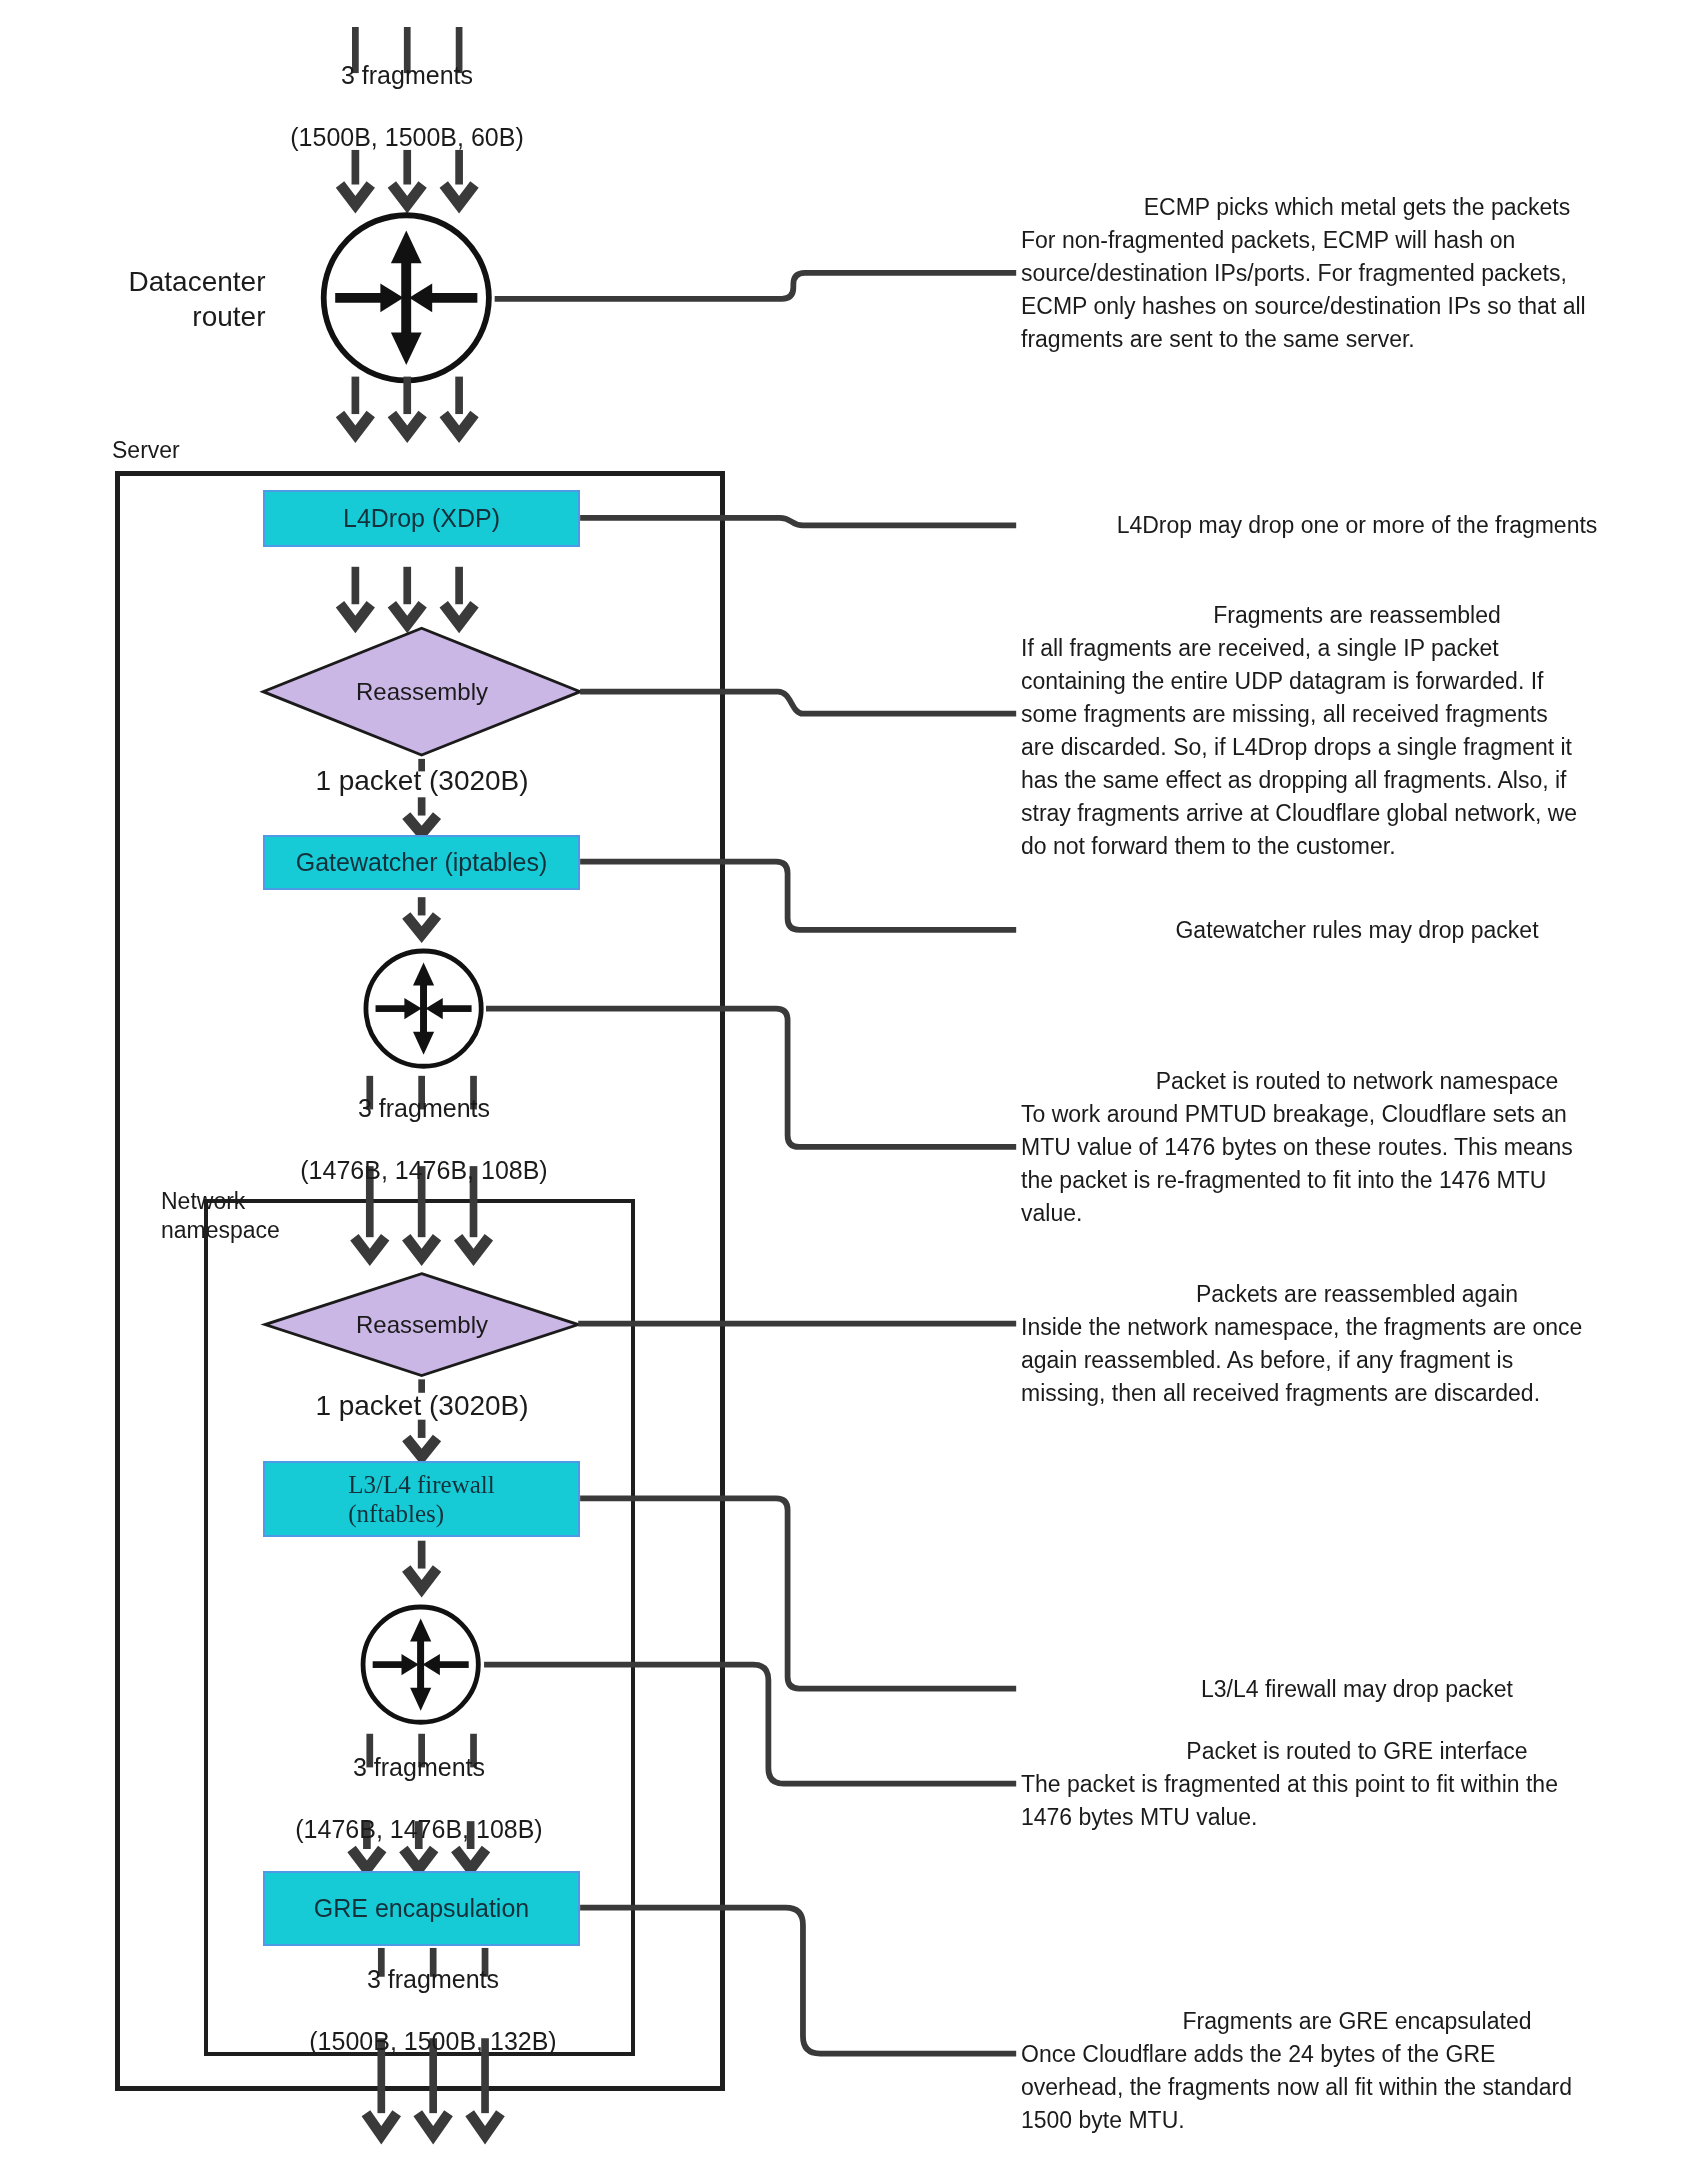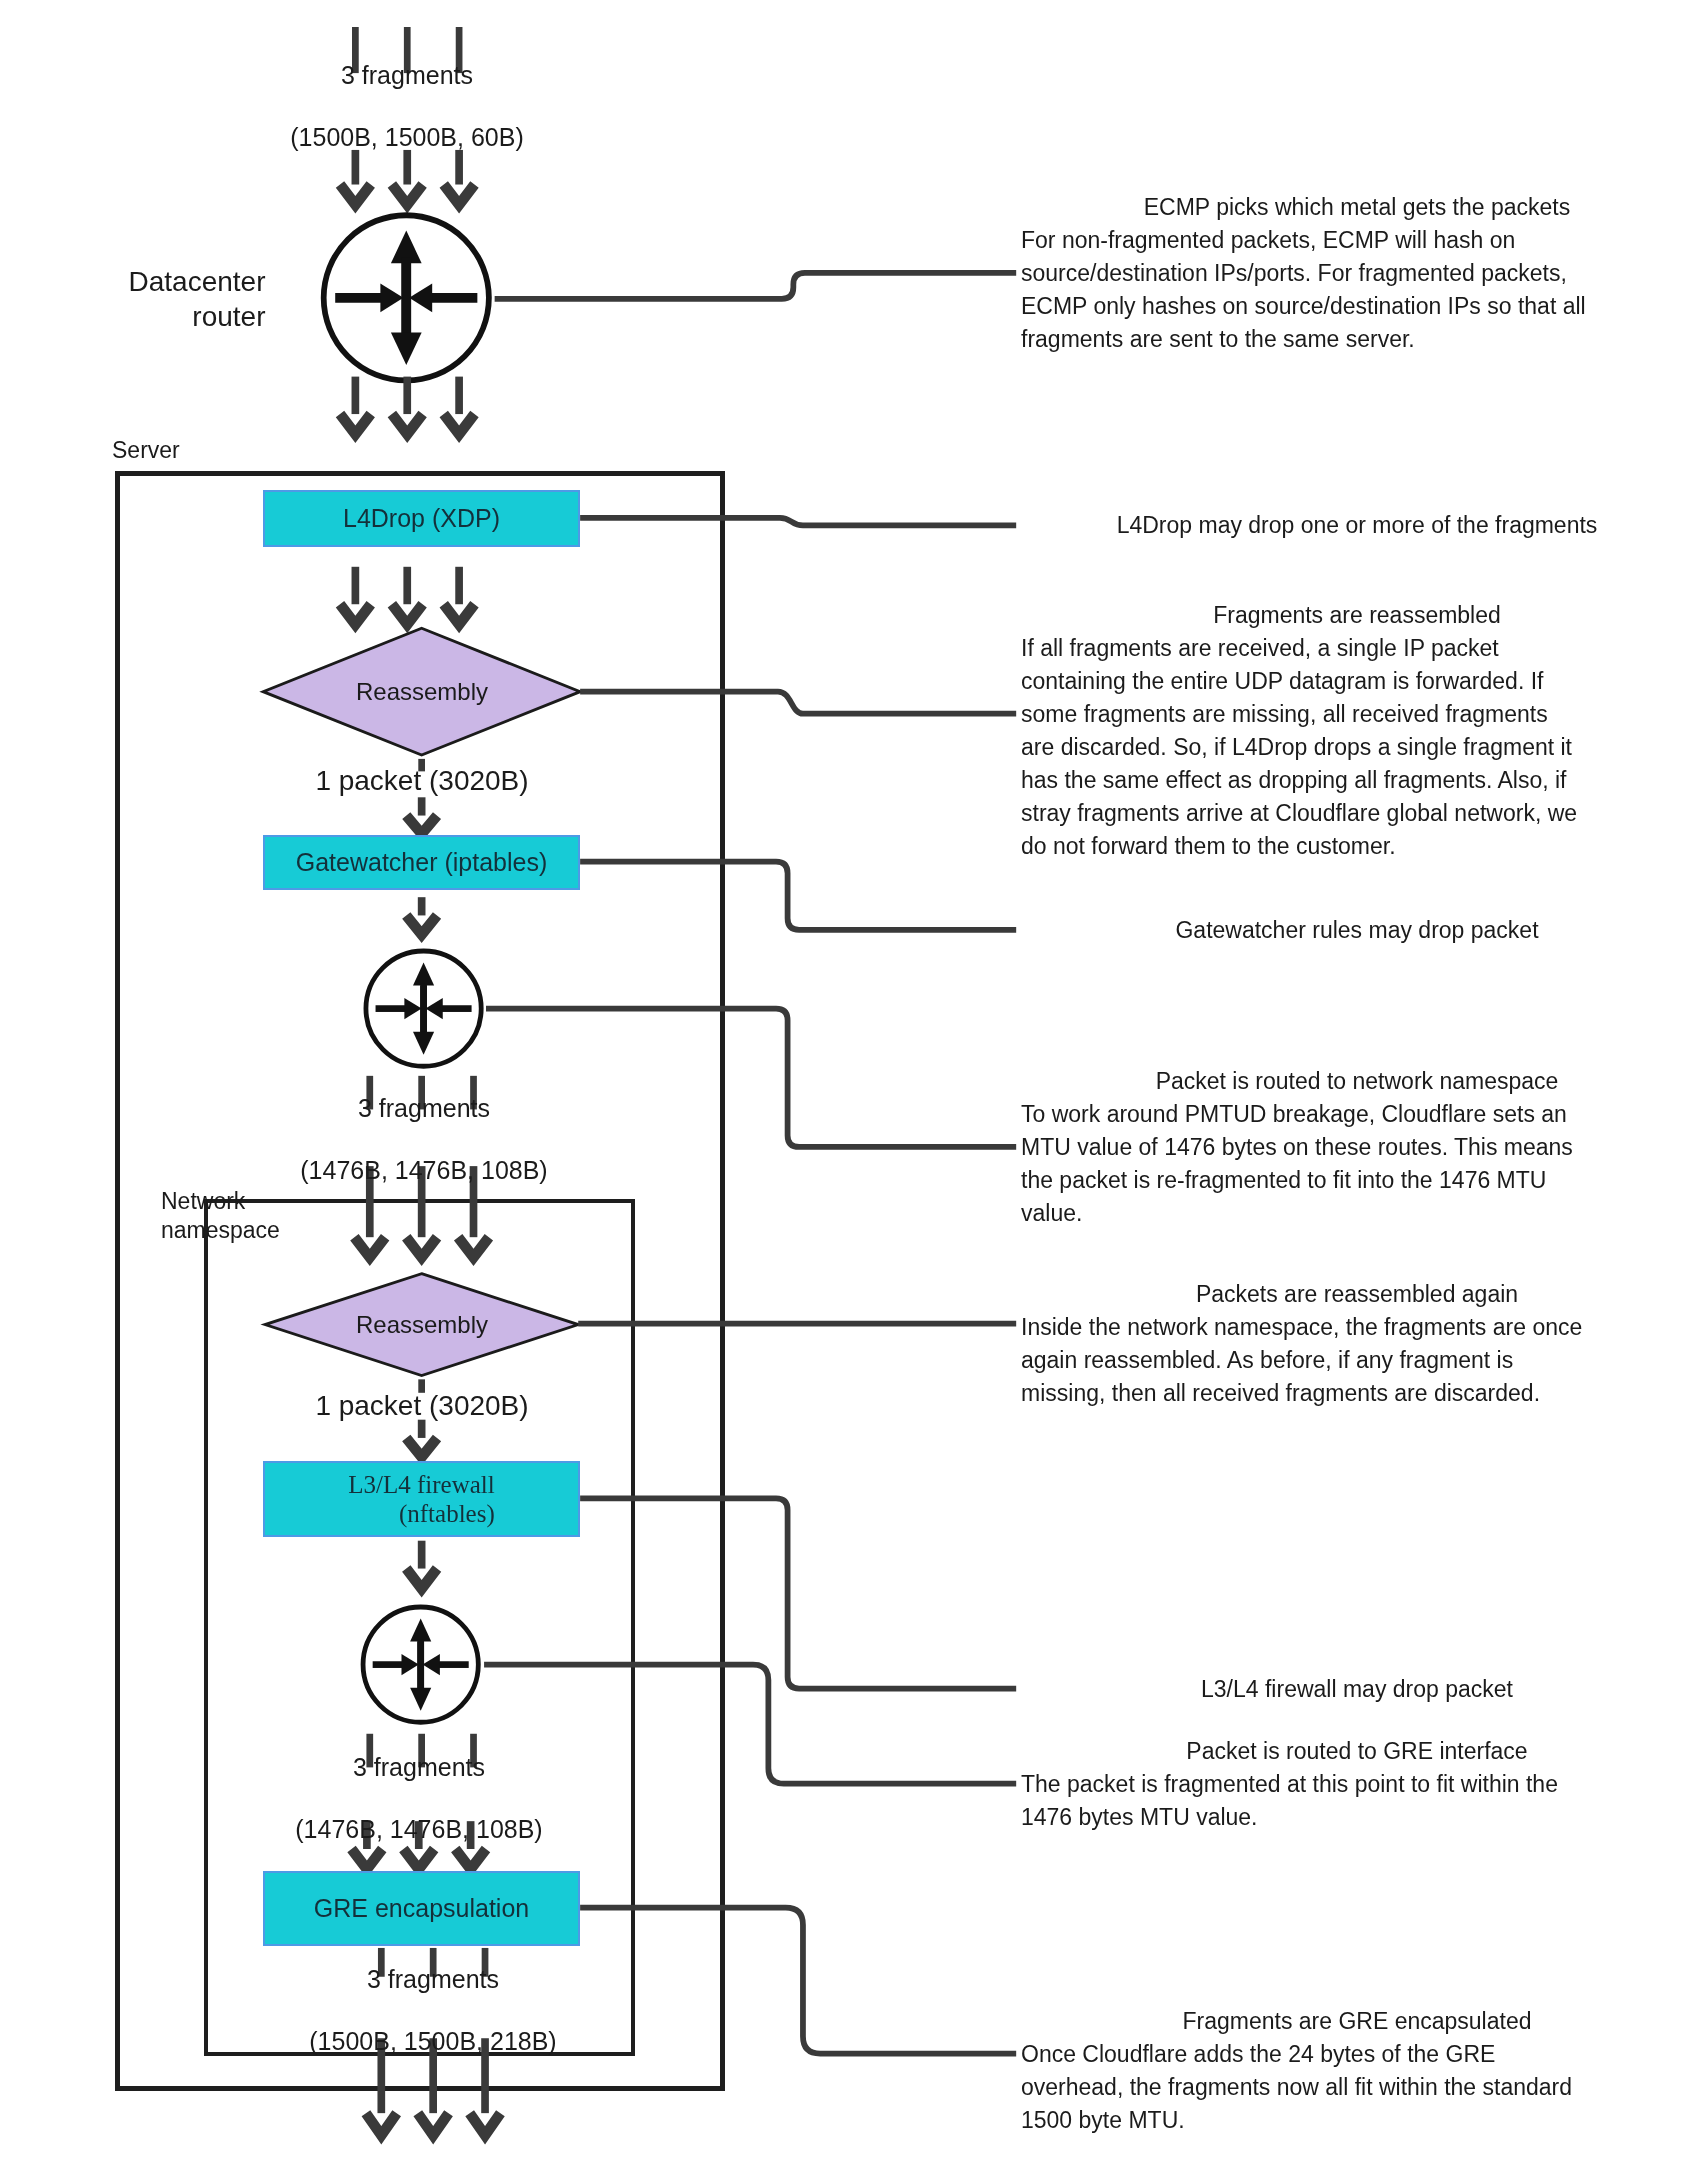--- a/index.html
+++ b/index.html
@@ -2,21 +2,21 @@
 <html><head>
 <meta charset="utf-8">
 <style>
   html,body{margin:0;padding:0;background:#fff;}
   .canvas{position:relative;width:1701px;height:2168px;background:#fff;overflow:hidden;
           font-family:"Liberation Sans",sans-serif;color:#1b1b1b;}
   .canvas svg{position:absolute;left:0;top:0;z-index:1;pointer-events:none;}
   .outline{position:absolute;z-index:0;border:5.8px solid #1e1e1e;background:transparent;box-sizing:border-box;}
   .outline.ns{border-width:4.8px;}
   .node{position:absolute;z-index:2;box-sizing:border-box;background:#17CBD6;border:2.9px solid #4E9AE6;
-        display:flex;align-items:center;justify-content:center;text-align:right;
+        display:flex;align-items:center;justify-content:center;text-align:left;
         font-size:25px;white-space:pre-line;line-height:29px;color:#14303a;}
   .lbl{position:absolute;z-index:2;white-space:pre-line;}
   .ctr{transform:translate(-50%,-50%);text-align:center;}
   .frag{font-size:25px;line-height:31px;text-align:center;}
   .pkt{font-size:28px;}
   .side{font-size:28px;line-height:35px;text-align:right;}
   .zone{font-size:23px;line-height:29px;}
   .dlabel{font-size:23px;z-index:2;}
   .ann{position:absolute;left:1021px;width:672px;z-index:2;}
   .ann-h{font-size:23px;line-height:33px;font-weight:normal;text-align:center;}
@@ -217,21 +217,21 @@
 
   <div class="lbl zone" style="left:161px;top:1139px;margin-top:48px;">Network
 namespace</div>
 
   <div class="lbl ctr pkt" style="left:422px;top:1406px;">1 packet (3020B)</div>
 
   <div class="lbl ctr frag" style="left:419px;top:1798px;"><span>3 fragments</span><br>
        <span>(1476B, 1476B, 108B)</span></div>
 
   <div class="lbl ctr frag" style="left:433px;top:2010px;"><span>3 fragments</span><br>
-       <span>(1500B, 1500B, 218B)</span></div>
+       <span>(1500B, 1500B, 132B)</span></div>
 
   <div class="ann" style="top:191px;">
     <div class="ann-h">ECMP picks which metal gets the packets</div>
     <div class="ann-b">For non-fragmented packets, ECMP will hash on
 source/destination IPs/ports. For fragmented packets,
 ECMP only hashes on source/destination IPs so that all
 fragments are sent to the same server.</div>
   </div>
   <div class="ann" style="top:509px;">
     <div class="ann-h">L4Drop may drop one or more of the fragments</div>

